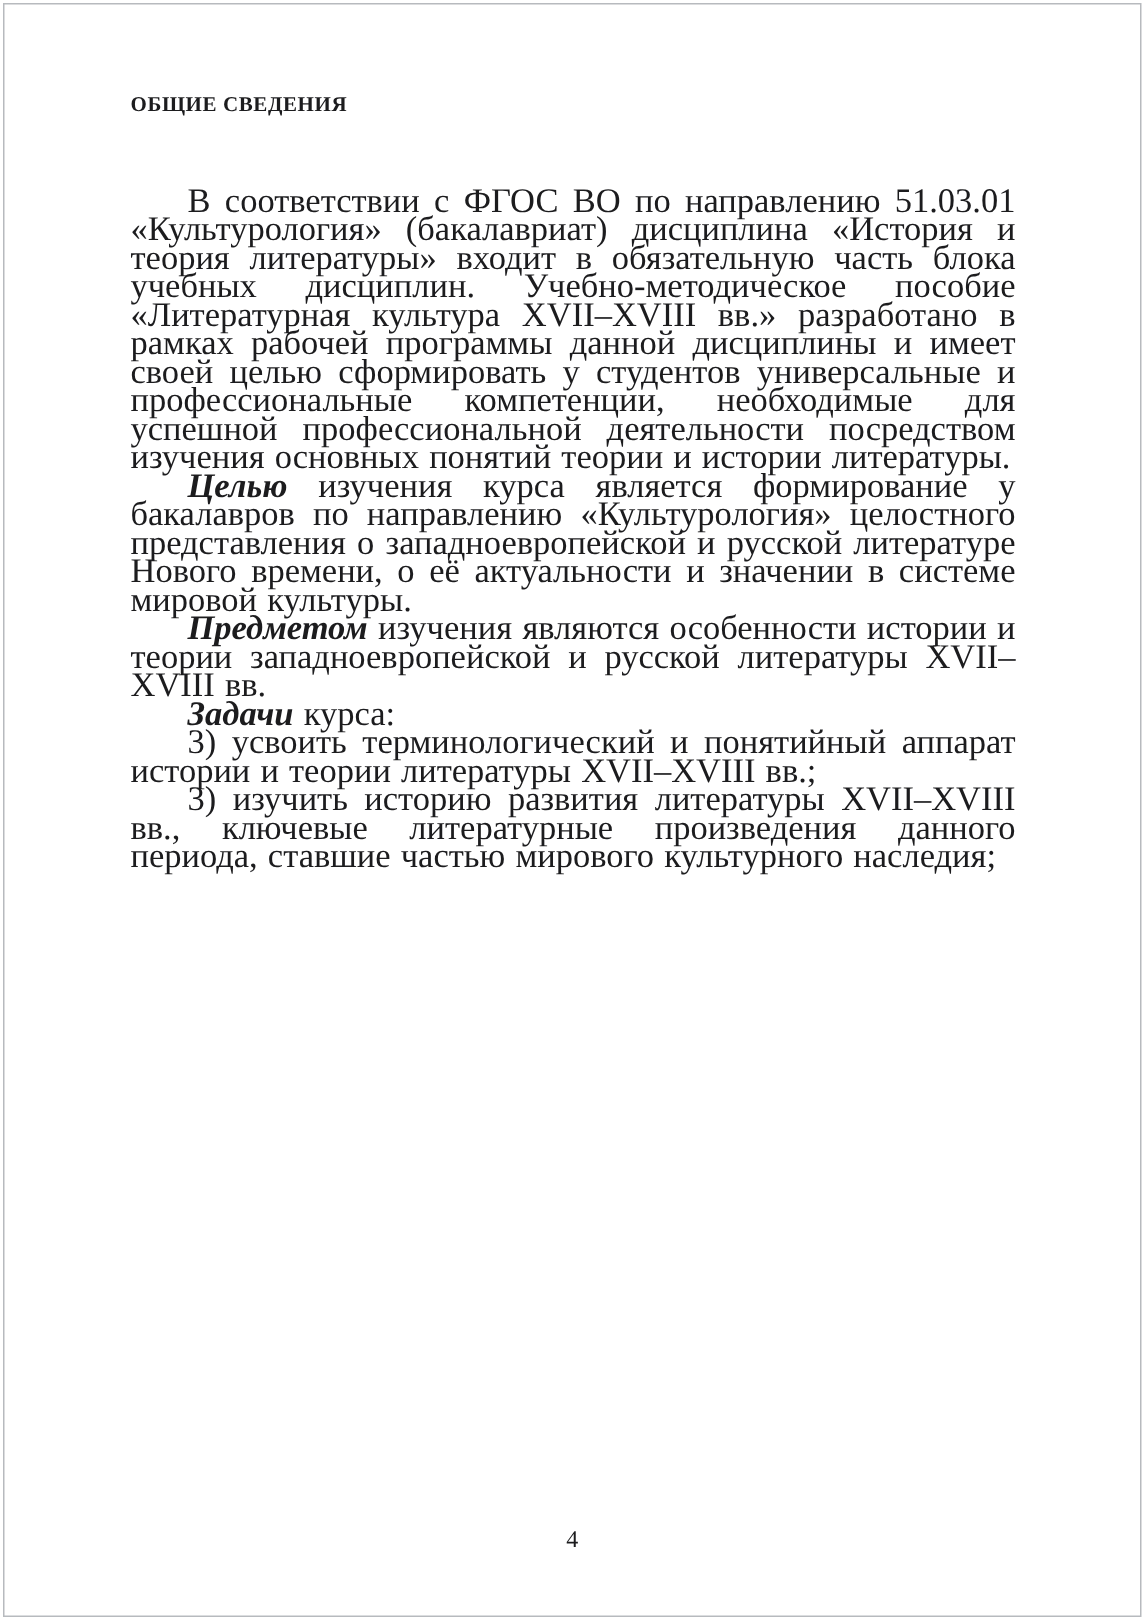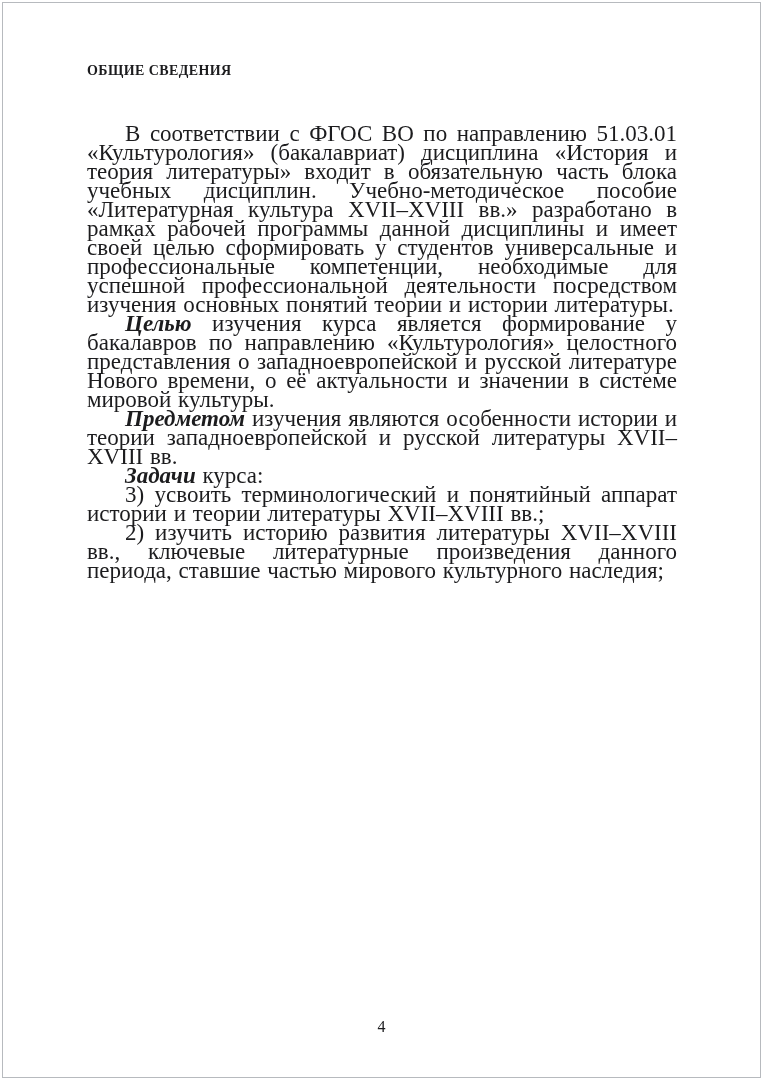--- a/index.html
+++ b/index.html
@@ -70,19 +70,19 @@
 
 
   <p class="para"><span class="lead">Целью</span><span> изучения курса является формирование у бакалавров по направлению «Культурология» целостного представления о западноевропейской и русской литературе Нового времени, о её актуальности и значении в системе мировой культуры.</span></p>
 
   <p class="para"><span class="lead">Предметом</span><span> изучения являются особенности истории и теории западноевропейской и русской литературы XVII–XVIII вв.</span></p>
 
   <p class="para"><span class="lead">Задачи</span><span> курса:</span></p>
 
   <p class="para">3) усвоить терминологический и понятийный аппарат истории и теории литературы XVII–XVIII вв.;</p>
 
-  <p class="para">2) изучить историю развития литературы XVII–XVIII вв., ключевые литературные произведения данного периода, ставшие частью мирового культурного наследия;</p>
+  <p class="para">3) изучить историю развития литературы XVII–XVIII вв., ключевые литературные произведения данного периода, ставшие частью мирового культурного наследия;</p>
 
 
 
 </div>
 
 <div class="page-number">4</div>
 
 </body></html>

